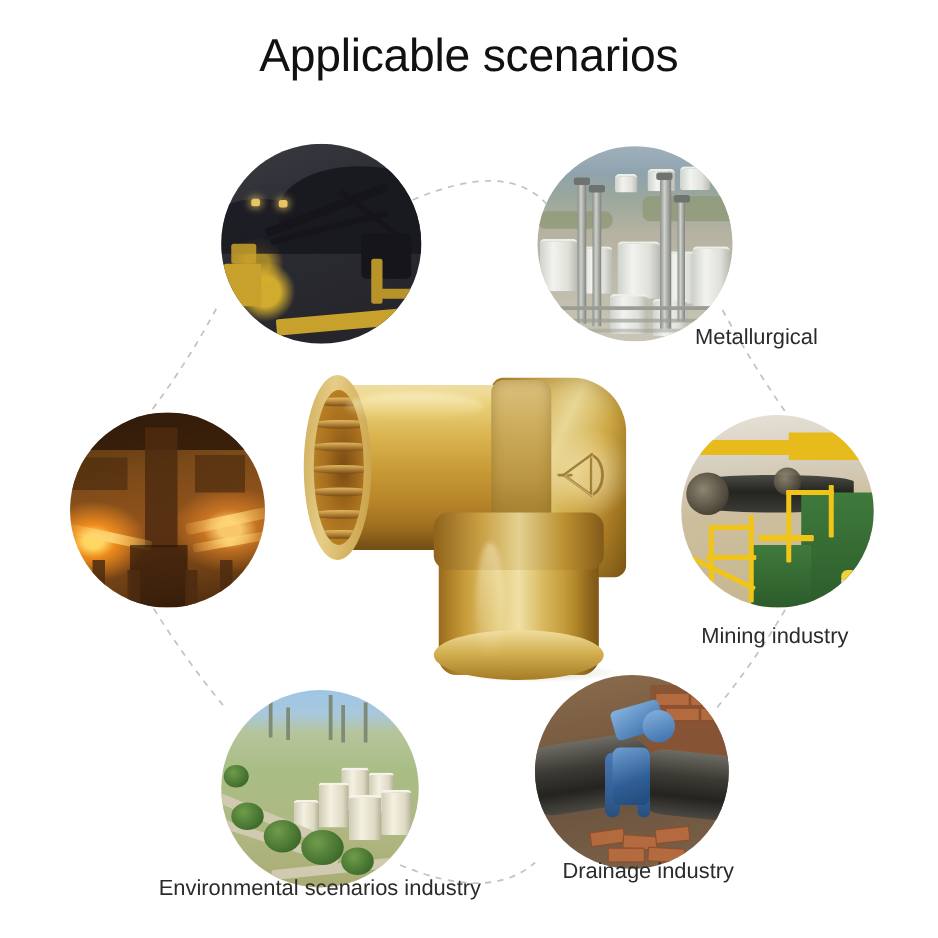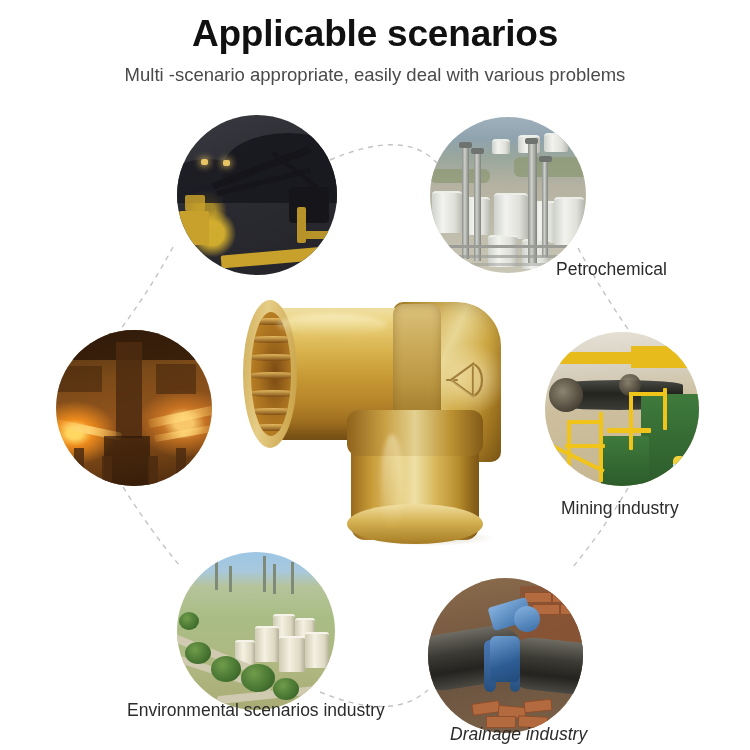--- a/index.html
+++ b/index.html
@@ -17,24 +17,24 @@
   }
 
   
   #header {
     position: absolute;
     left: 0; top: 0;
     width: 750px;
     text-align: center;
   }
   #page-title {
-    margin: 0;
+    margin: 11px;
     padding-top: 13px;
     font-size: 37px;
-    font-weight: bold;
+    font-weight: normal;
     letter-spacing: -0.2px;
     color: #111111;
     line-height: 42px;
   }
   #page-subtitle {
     margin: 0;
     padding-top: 9px;
     font-size: 18.5px;
     font-weight: normal;
     color: #4a4a4a;
@@ -359,21 +359,20 @@
     left: 120px; top: 232px;
     width: 132px; height: 16px;
     background: radial-gradient(ellipse at center, rgba(120,98,40,0.28), rgba(120,98,40,0) 70%);
   }
 </style>
 </head>
 <body>
 
 <div id="header">
   <h1 id="page-title">Applicable scenarios</h1>
-  <p id="page-subtitle">Multi -scenario appropriate, easily deal with various problems</p>
 </div>
 
 <svg id="connectors" viewBox="0 0 750 750" xmlns="http://www.w3.org/2000/svg">
   <g fill="none" stroke="#b9b9b9" stroke-width="1.4" stroke-dasharray="5 5" opacity="0.85">
 
     <path d="M 330 160 Q 405 128 437 163"></path>
 
     <path d="M 173 247 Q 150 290 120 330"></path>
 
     <path d="M 578 248 Q 602 292 630 332"></path>
@@ -423,21 +422,21 @@
       <div class="tank" style="left:92px; top:122px; width:28px; height:28px;"></div>
       <div class="tower" style="left:32px; top:30px; height:112px;"></div>
       <div class="tower" style="left:44px; top:36px; height:108px;"></div>
       <div class="tower" style="left:98px; top:26px; height:120px; width:9px;"></div>
       <div class="tower" style="left:112px;top:44px; height:96px; width:6px;"></div>
       <div class="pipe" style="left:0px; top:128px; width:156px;"></div>
       <div class="pipe" style="left:0px; top:138px; width:156px; opacity:.7;"></div>
       <div class="pipe" style="left:0px; top:146px; width:156px; opacity:.5;"></div>
     </div>
   </div>
-  <div class="scenario-label" style="left:126px; top:142px;">Petrochemical</div>
+  <div class="scenario-label" style="left:126px; top:142px;">Metallurgical</div>
 </div>
 
 <div class="scenario" style="left:56px; top:330px; width:156px; height:156px;">
   <div class="scenario-photo p-metal" style="left:0; top:0; width:156px; height:156px;">
     <div class="ph">
       <div class="dark" style="left:0px; top:0px; width:156px; height:30px;"></div>
       <div class="col" style="left:60px; top:12px; width:26px; height:96px;"></div>
       <div class="col" style="left:0px;  top:36px; width:46px; height:26px; opacity:.7;"></div>
       <div class="col" style="left:100px;top:34px; width:40px; height:30px; opacity:.7;"></div>
       <div class="beam" style="left:0px;  top:96px; width:66px; height:8px; transform:rotate(12deg);"></div>
@@ -497,21 +496,21 @@
       <div class="tree" style="left:8px;  top:90px; width:26px; height:22px;"></div>
       <div class="tree" style="left:34px; top:104px; width:30px; height:26px;"></div>
       <div class="tree" style="left:64px; top:112px; width:34px; height:28px;"></div>
       <div class="tree" style="left:96px; top:126px; width:26px; height:22px;"></div>
       <div class="tree" style="left:2px;  top:60px; width:20px; height:18px;"></div>
     </div>
   </div>
   <div class="scenario-label" style="left:-50px; top:148px;">Environmental scenarios industry</div>
 </div>
 
-<div class="scenario" style="left:428px; top:578px; width:155px; height:155px;font-style:italic;">
+<div class="scenario" style="left:428px; top:540px; width:155px; height:155px;">
   <div class="scenario-photo p-drain" style="left:0; top:0; width:155px; height:155px;">
     <div class="ph">
       <div class="soil" style="left:92px; top:8px; width:64px; height:62px; background:#8a5434;"></div>
       <div class="brick" style="left:96px; top:14px; width:26px; height:9px;"></div>
       <div class="brick" style="left:124px;top:14px; width:26px; height:9px;"></div>
       <div class="brick" style="left:104px;top:26px; width:26px; height:9px;"></div>
       <div class="brick" style="left:132px;top:26px; width:22px; height:9px;"></div>
       <div class="bigpipe" style="left:-14px; top:52px; width:110px; height:56px; transform:rotate(-9deg);"></div>
       <div class="bigpipe" style="left:78px;  top:62px; width:96px;  height:52px; transform:rotate(6deg);"></div>
       <div class="flange" style="left:56px; top:62px; width:12px; height:52px;"></div>

